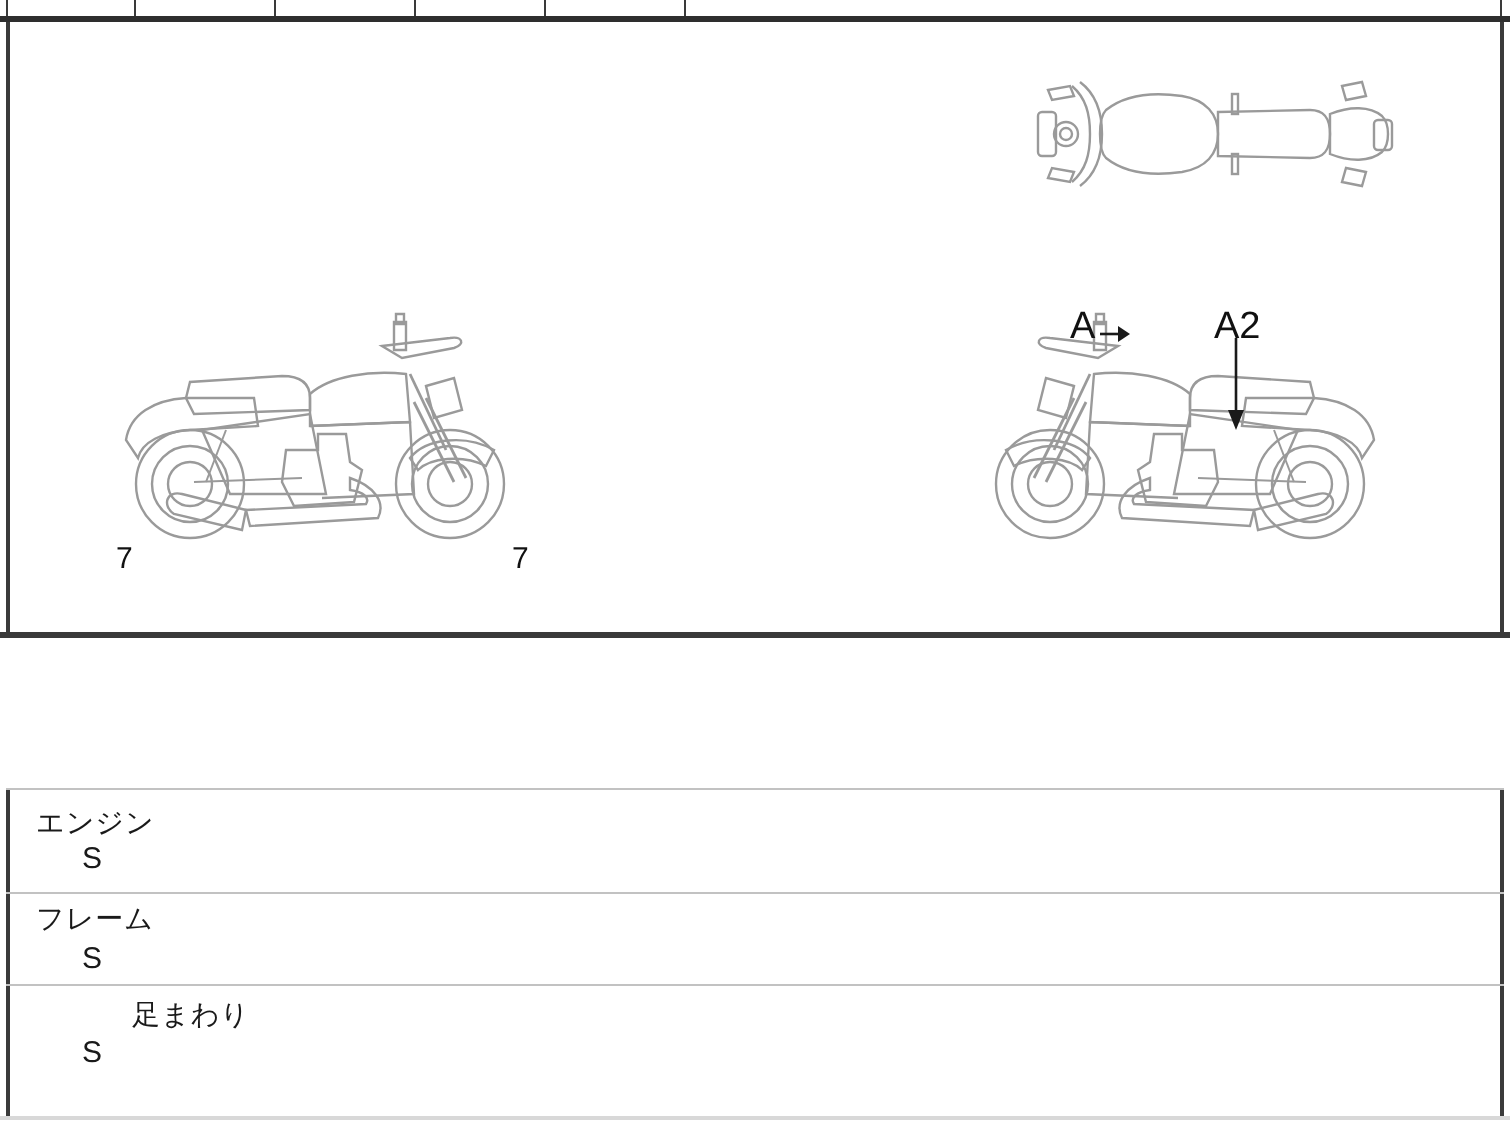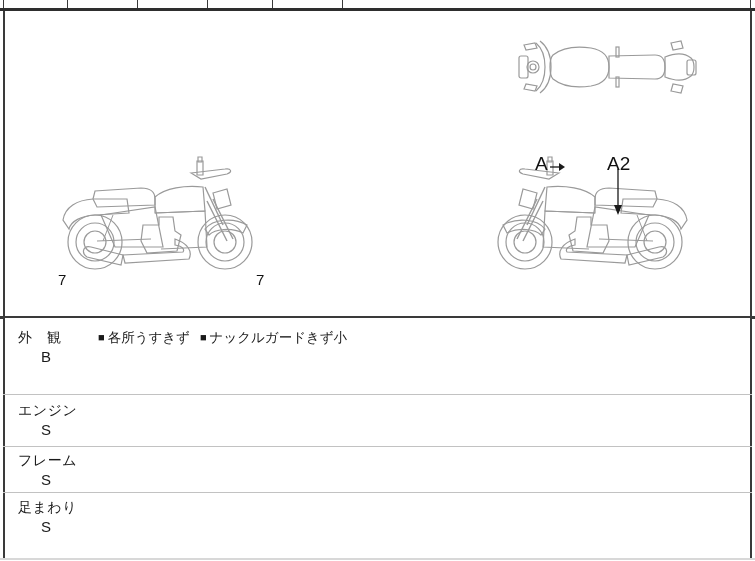--- a/index.html
+++ b/index.html
@@ -280,41 +280,34 @@
     </svg>
   </div>
 
   <span class="marker" style="left:58px;top:272px;">7</span>
   <span class="marker" style="left:256px;top:272px;">7</span>
   <span class="marker big" style="left:535px;top:156px;">A</span>
   <span class="marker big" style="left:607px;top:156px;">A2</span>
 
   <div class="panel-rule"></div>
 
-  <div class="row" style="top:318px;height:76px;">
-    <span class="cat-title" style="top:11px;">外　観</span>
-    <span class="cat-grade" style="top:31px;">B</span>
-    <span class="cat-notes" style="top:11px;">
-      <span class="note-item"><span class="note-sq">■</span><span>各所うすきず</span></span><span class="note-item"><span class="note-sq">■</span><span>ナックルガードきず小</span></span>
-    </span>
-  </div>
   <div class="row-sep" style="top:394px;"></div>
 
   <div class="row" style="top:395px;height:51px;">
-    <span class="cat-title" style="top:8px;font-family:Liberation Mono, monospace;">エンジン</span>
+    <span class="cat-title" style="top:8px;">エンジン</span>
     <span class="cat-grade" style="top:27px;">S</span>
   </div>
   <div class="row-sep" style="top:446px;"></div>
 
   <div class="row" style="top:447px;height:45px;">
     <span class="cat-title" style="top:6px;font-family:Liberation Mono, monospace;">フレーム</span>
     <span class="cat-grade" style="top:25px;">S</span>
   </div>
   <div class="row-sep" style="top:492px;"></div>
 
   <div class="row" style="top:493px;height:66px;">
-    <span class="cat-title" style="top:6px;">足まわり</span>
+    <span class="cat-title" style="top:6px;margin-left:48px;">足まわり</span>
     <span class="cat-grade" style="top:26px;">S</span>
   </div>
 
   <div class="bottom-rule"></div>
 
 </div>
 
 </body></html>

